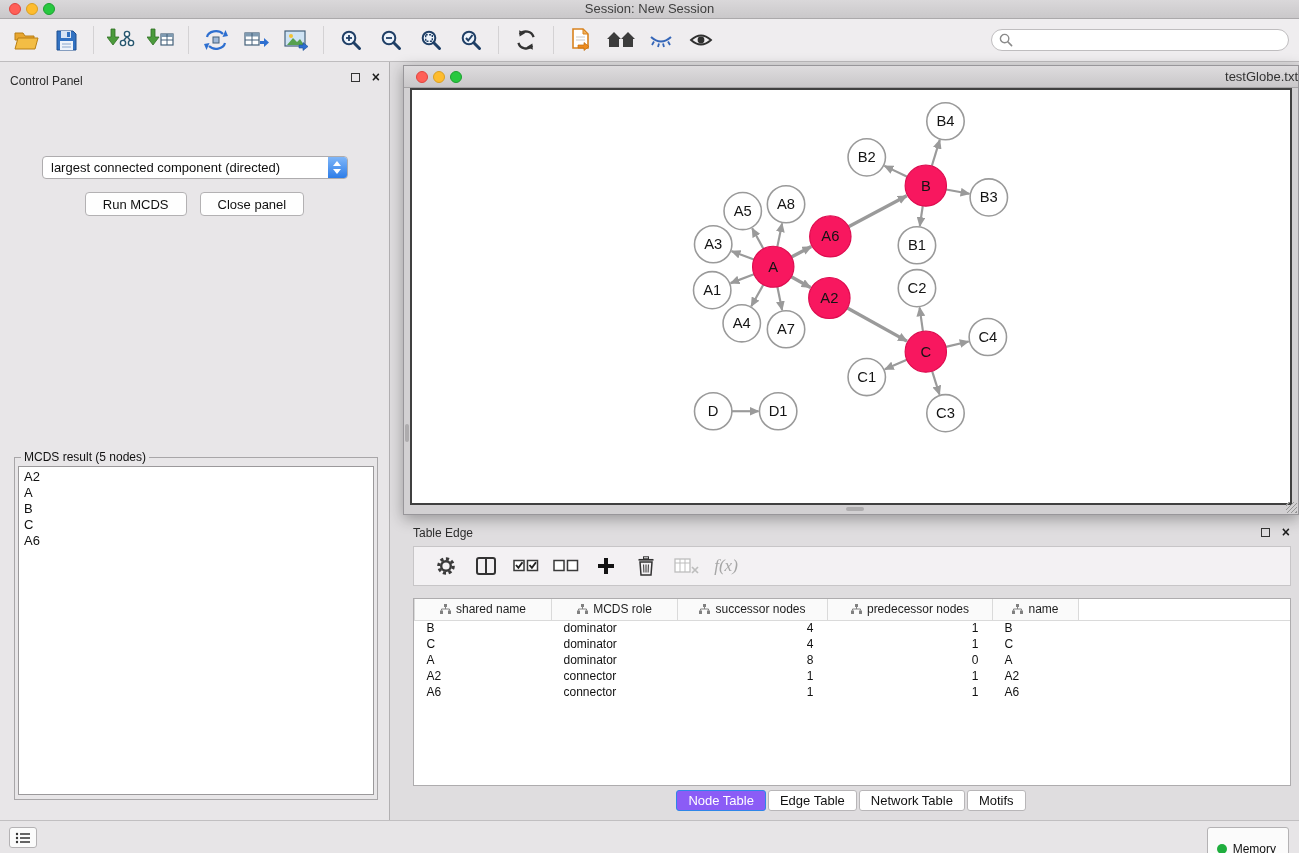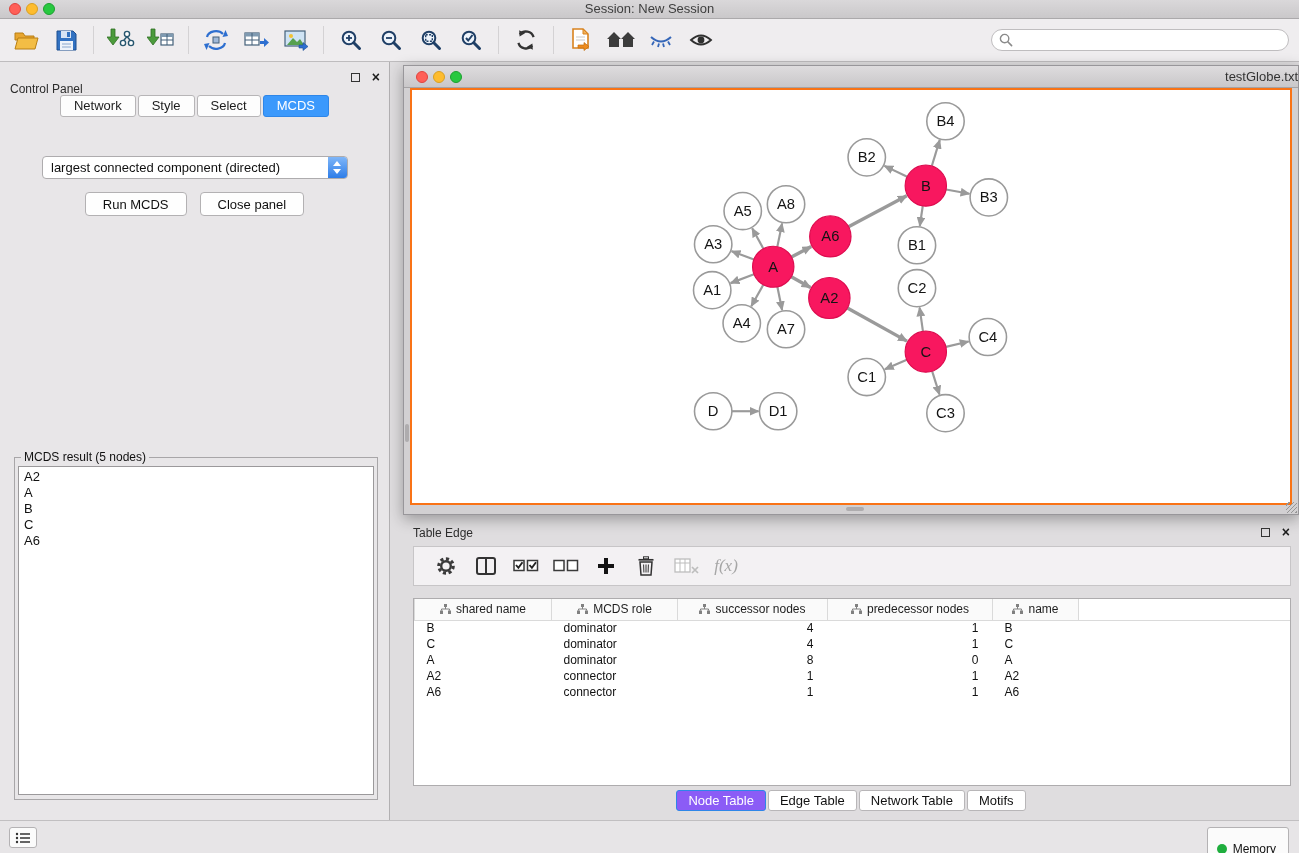--- a/index.html
+++ b/index.html
@@ -23,21 +23,21 @@
     background:none; border:none; cursor:pointer; padding:0; }
   .tb-sep { width:1px; height:28px; background:#d4d2d4; margin:0 7px; }
   .spacer { flex:1; }
   .search-box { display:flex; align-items:center; width:298px; height:22px; background:#fff;
     border:1px solid #bfbdbf; border-radius:12px; margin-right:10px; padding-left:7px; }
   .search-box input { border:none; outline:none; flex:1; font-size:12px; background:transparent; min-width:0; }
 
   
   .control-panel { position:absolute; left:0; top:62px; width:390px; height:758px;
     background:#e8e6e8; border-right:1px solid #b2b0b2; }
-  .panel-title { position:absolute; left:10px; top:20px; font-size:12px; color:#2c2c2c; }
+  .panel-title { position:absolute; left:10px; top:12px; font-size:12px; color:#2c2c2c; }
   .win-min { position:absolute; width:9px; height:9px; border:1px solid #333; background:none; }
   .win-close { position:absolute; font-size:14px; font-weight:bold; color:#1d1d1d; line-height:12px;
     background:none; border:none; cursor:pointer; }
   .cp-min { right:29px; top:11px; }
   .cp-close { right:9px; top:9px; }
   .cp-tabs { position:absolute; top:33px; left:0; width:100%; display:flex; justify-content:center; gap:2px; }
   .cp-tab { height:22px; line-height:20px; padding:0 13px; background:#fdfdfd; border:1px solid #b7b5b7;
     border-radius:3px; font-size:13px; color:#1d1d1d; cursor:pointer; }
   .cp-tab.active { background:#3b99fc; border-color:#2e86e8; color:#fff; }
   .opt-label { position:absolute; top:75px; width:100%; text-align:center; font-size:13px; color:#101010; }
@@ -62,21 +62,21 @@
 
   
   .network-window { position:absolute; left:403px; top:65px; width:896px; height:450px;
     background:#d2d0d2; border:1px solid #98969a; box-shadow:0 4px 14px rgba(0,0,0,0.32); }
   .nw-titlebar { position:absolute; top:0; left:0; right:0; height:22px;
     background:linear-gradient(#dedcde,#c9c7c9); border-bottom:1px solid #a5a3a5; }
   .nw-titlebar .title { text-align:right; line-height:21px; font-size:13px; color:#333; }
   .nw-tl { top:5px; }
   .nw-tl.tl-red { left:12px; } .nw-tl.tl-yellow { left:29px; } .nw-tl.tl-green { left:46px; }
   .nw-canvas { position:absolute; left:6px; right:6px; top:22px; bottom:9px; background:#fff;
-    border:2px solid #f97316; }
+    border:2px solid #404040; }
   .nw-canvas svg { width:100%; height:100%; display:block; }
   .nub-v { position:absolute; left:1px; top:358px; width:4px; height:18px; background:#aeacae; border-radius:2px; }
   .nub-h { position:absolute; left:442px; bottom:3px; width:18px; height:4px; background:#aeacae; border-radius:2px; }
   .resize-grip { position:absolute; right:1px; bottom:1px; width:11px; height:11px;
     background:repeating-linear-gradient(135deg, transparent 0 2px, #969696 2px 3px); }
 
   
   .table-panel { position:absolute; left:403px; top:522px; width:896px; height:294px; }
   .tp-title { position:absolute; left:10px; top:4px; font-size:12px; color:#2c2c2c; }
   .tp-min { right:29px; top:6px; }
@@ -261,26 +261,20 @@
       </svg>
       <input placeholder="" style="">
     </div>
   </div>
 
   <div class="control-panel">
     <div class="panel-title">Control Panel</div>
     <button class="win-min cp-min"></button>
     <button class="win-close cp-close">×</button>
 
-    <div class="cp-tabs">
-      <span class="cp-tab">Network</span>
-      <span class="cp-tab">Style</span>
-      <span class="cp-tab">Select</span>
-      <span class="cp-tab active">MCDS</span>
-    </div>
 
 
     <div class="dropdown">
       <span class="val">largest connected component (directed)</span>
       <span class="stepper"></span>
     </div>
 
     <div class="btn-row">
       <button class="cp-btn">Run MCDS</button>
       <button class="cp-btn">Close panel</button>

